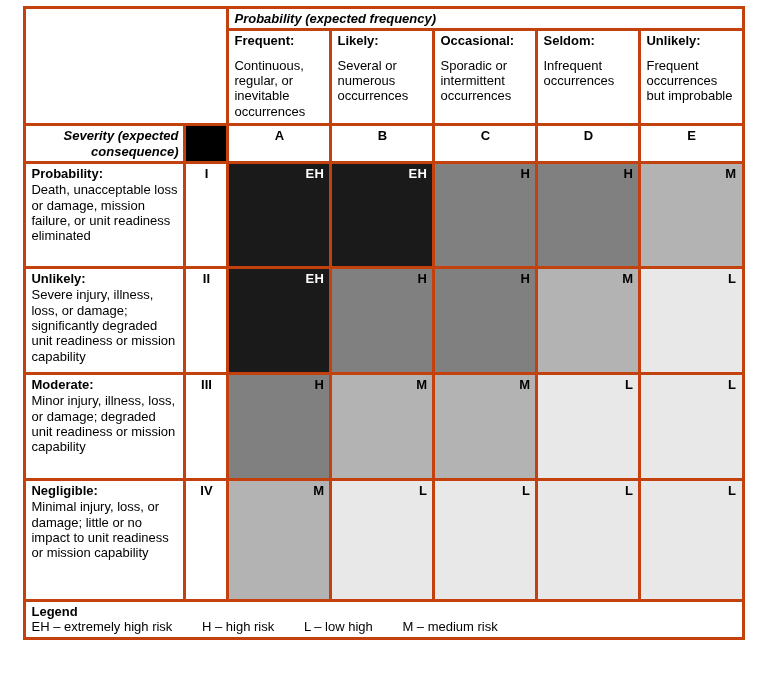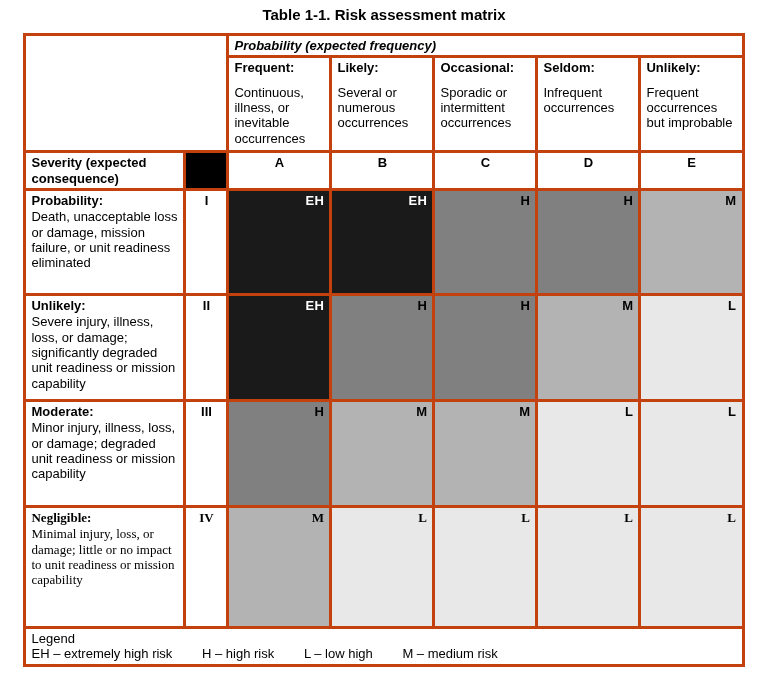--- a/index.html
+++ b/index.html
@@ -34,34 +34,35 @@
     font-size: 13px;
     line-height: 1.18;
     overflow: hidden;
   }
   tr.r-prob   { height: 22px; }
   tr.r-freq   { height: 95px; }
   tr.r-code   { height: 37px; }
   tr.r-cat    { height: 105px; }
   tr.r-crit   { height: 106px; }
   tr.r-mod    { height: 106px; margin-top: 12px; }
-  tr.r-neg    { height: 121px; font-family: Liberation Serif, serif; }
+  tr.r-neg    { height: 121px; }
   tr.r-legend { height: 35px; }
 
   td.prob-header {
     font-weight: bold;
     font-style: italic;
     vertical-align: middle;
     font-size: 13.5px;
   }
   .col-name { font-weight: bold; margin-bottom: 9px; }
   td.sev-header {
-    text-align: left;
-    vertical-align: middle;
-    font-weight: bold;
+    text-align: right;
+    vertical-align: middle;
+    font-weight: bold;
+    font-style: italic;
   }
   td.black-cell { background: #000000; padding: 0; }
   td.code-cell {
     text-align: center;
     vertical-align: middle;
     font-weight: bold;
     font-size: 13.5px;
   }
   .sev-name { font-weight: bold; margin-bottom: 1px; }
   td.numeral-cell {
@@ -71,50 +72,49 @@
     font-size: 13.5px;
   }
   td.risk-cell {
     text-align: right;
     vertical-align: middle;
     font-weight: bold;
     font-size: 19px;
     letter-spacing: 0.5px;
   }
   td.legend-cell { padding: 3px 6px; vertical-align: middle; }
-  .legend-title { font-weight: normal; }
+  .legend-title { font-weight: bold; }
   .legend-items span { margin-right: 26px; }
   .legend-items span:last-child { margin-right: 12px; }
 </style>
 </head>
 <body>
 
 <div class="page">
-  <div class="caption">Table 1-1. Risk assessment matrix</div>
 
   <table class="matrix">
     <colgroup>
       <col style="width:160px">
       <col style="width:43px">
       <col style="width:103px">
       <col style="width:103px">
       <col style="width:103px">
       <col style="width:103px">
       <col style="width:103px">
     </colgroup>
     <tbody>
       <tr class="r-prob">
         <td class="corner" colspan="2" rowspan="2"></td>
         <td class="prob-header" colspan="5">Probability (expected frequency)</td>
       </tr>
 
       <tr class="r-freq">
         <td>
           <div class="col-name">Frequent:</div>
-          <div class="col-desc">Continuous, illness, or inevitable occurrences</div>
+          <div class="col-desc">Continuous, regular, or inevitable occurrences</div>
         </td>
         <td>
           <div class="col-name">Likely:</div>
           <div class="col-desc">Several or numerous occurrences</div>
         </td>
         <td>
           <div class="col-name">Occasional:</div>
           <div class="col-desc">Sporadic or intermittent occurrences</div>
         </td>
         <td>

